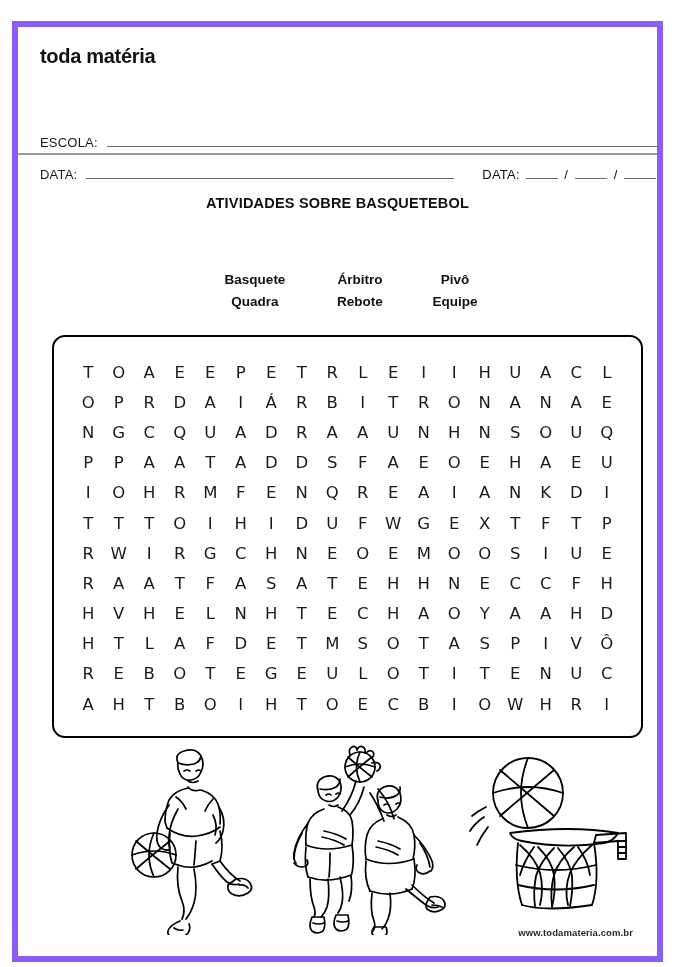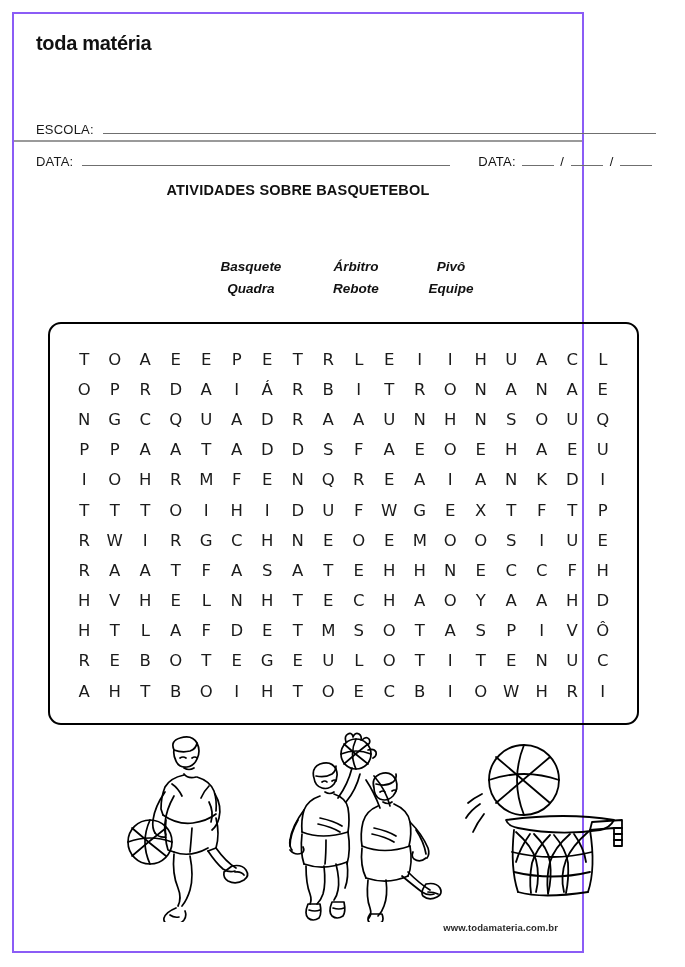--- a/index.html
+++ b/index.html
@@ -10,24 +10,24 @@
   body {
     width: 685px;
     height: 967px;
     font-family: "Liberation Sans", sans-serif;
     color: #111111;
     overflow: hidden;
   }
   .page {
     position: absolute;
     left: 12px;
-    top: 12px;
-    width: 572px;
+    top: 21px;
+    width: 651px;
     height: 941px;
-    border: 2px solid #8b5cf6;
+    border: 6px solid #8b5cf6;
     box-sizing: border-box;
     background: #ffffff;
   }
 
   
   .header {
     position: absolute;
     left: 0; top: 0;
     width: 100%;
     height: 128px;
@@ -98,21 +98,20 @@
     font-size: 13.5px;
   }
   .instruction .num { font-weight: 700; }
 
   
   .wordlist {
     position: absolute;
     left: 182px;
     top: 245px;
     width: 300px;
-    font-style: italic;
   }
   .word-row {
     display: flex;
     margin-bottom: 7px;
   }
   .word-cell {
     font-size: 13.5px;
     font-weight: 700;
     text-align: center;
   }

